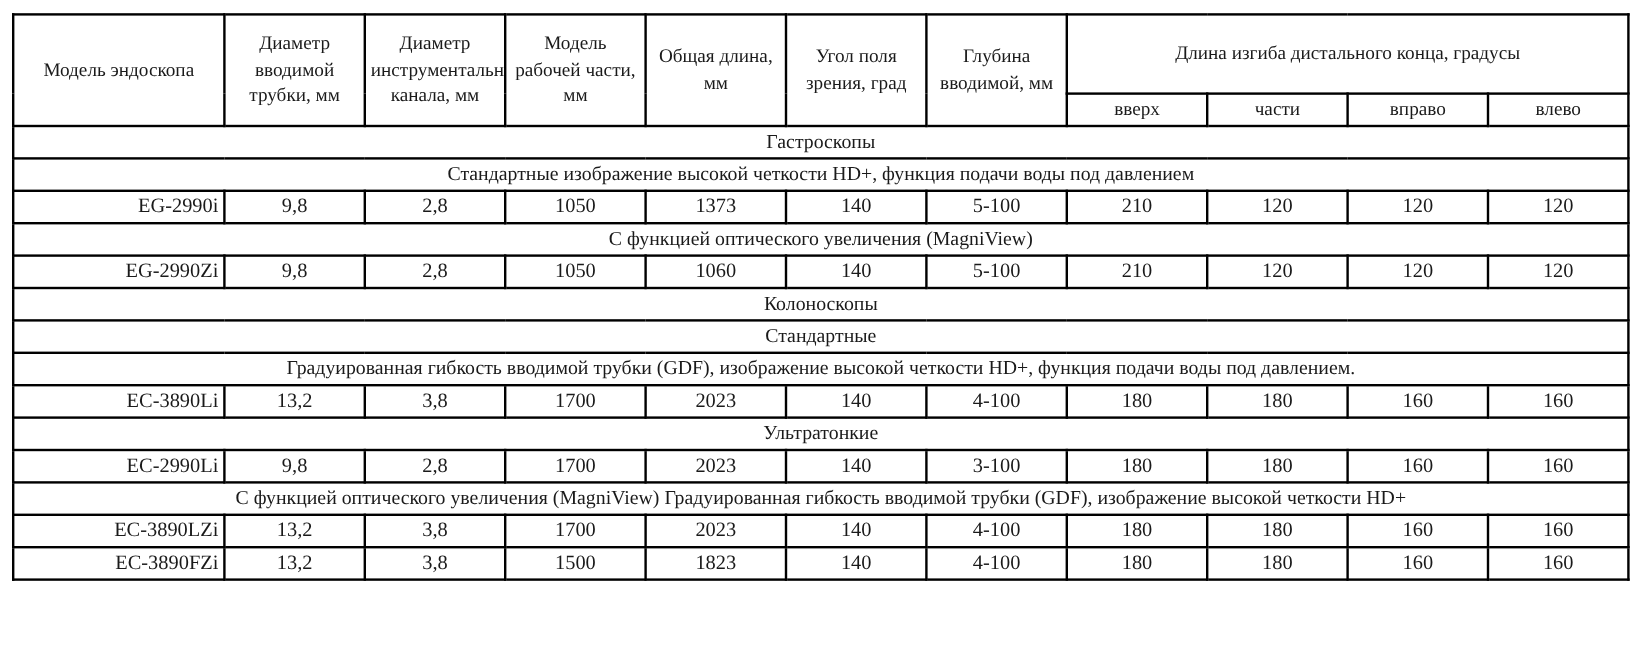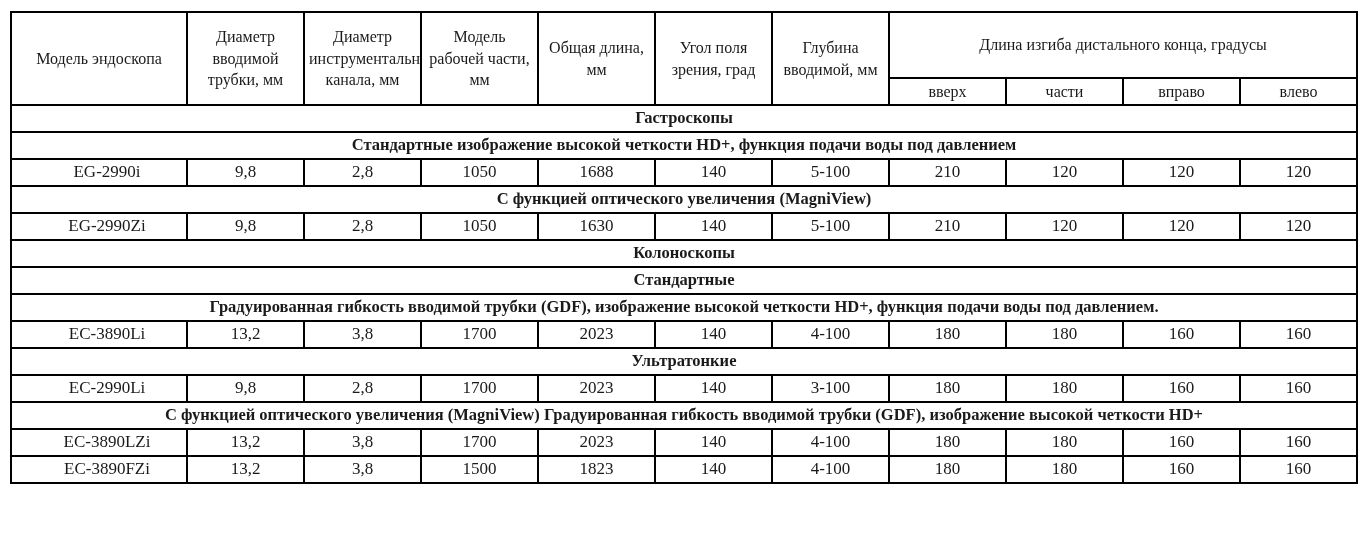--- a/index.html
+++ b/index.html
@@ -35,25 +35,25 @@
     line-height: 1.35;
   }
   thead tr.header-main { height: 66px; }
   thead tr.header-sub  { height: 27px; }
   tbody tr { height: 27px; }
   .spec-table td {
     font-size: 17px;
     line-height: 1.1;
   }
   td.section-cell {
-    font-weight: bold;
+    font-weight: normal;
     font-size: 16.5px;
   }
   td.model-cell {
-    text-align: center;
+    text-align: right;
     padding-left: 20px;
   }
   
   col.c-model { width: 176px; }
   col.c-std   { width: 117px; }
 </style>
 </head>
 <body>
 
 <div class="table-wrap">
@@ -94,37 +94,37 @@
           <td colspan="11" class="section-cell">Гастроскопы</td>
         </tr>
         <tr>
           <td colspan="11" class="section-cell">Стандартные изображение высокой четкости HD+, функция подачи воды под давлением</td>
         </tr>
         <tr>
           <td class="model-cell">EG-2990i</td>
           <td class="value-cell">9,8</td>
           <td class="value-cell">2,8</td>
           <td class="value-cell">1050</td>
-          <td class="value-cell">1688</td>
+          <td class="value-cell">1373</td>
           <td class="value-cell">140</td>
           <td class="value-cell">5-100</td>
           <td class="value-cell">210</td>
           <td class="value-cell">120</td>
           <td class="value-cell">120</td>
           <td class="value-cell">120</td>
         </tr>
         <tr>
           <td colspan="11" class="section-cell">С функцией оптического увеличения (MagniView)</td>
         </tr>
         <tr>
           <td class="model-cell">EG-2990Zi</td>
           <td class="value-cell">9,8</td>
           <td class="value-cell">2,8</td>
           <td class="value-cell">1050</td>
-          <td class="value-cell">1630</td>
+          <td class="value-cell">1060</td>
           <td class="value-cell">140</td>
           <td class="value-cell">5-100</td>
           <td class="value-cell">210</td>
           <td class="value-cell">120</td>
           <td class="value-cell">120</td>
           <td class="value-cell">120</td>
         </tr>
         <tr>
           <td colspan="11" class="section-cell">Колоноскопы</td>
         </tr>

